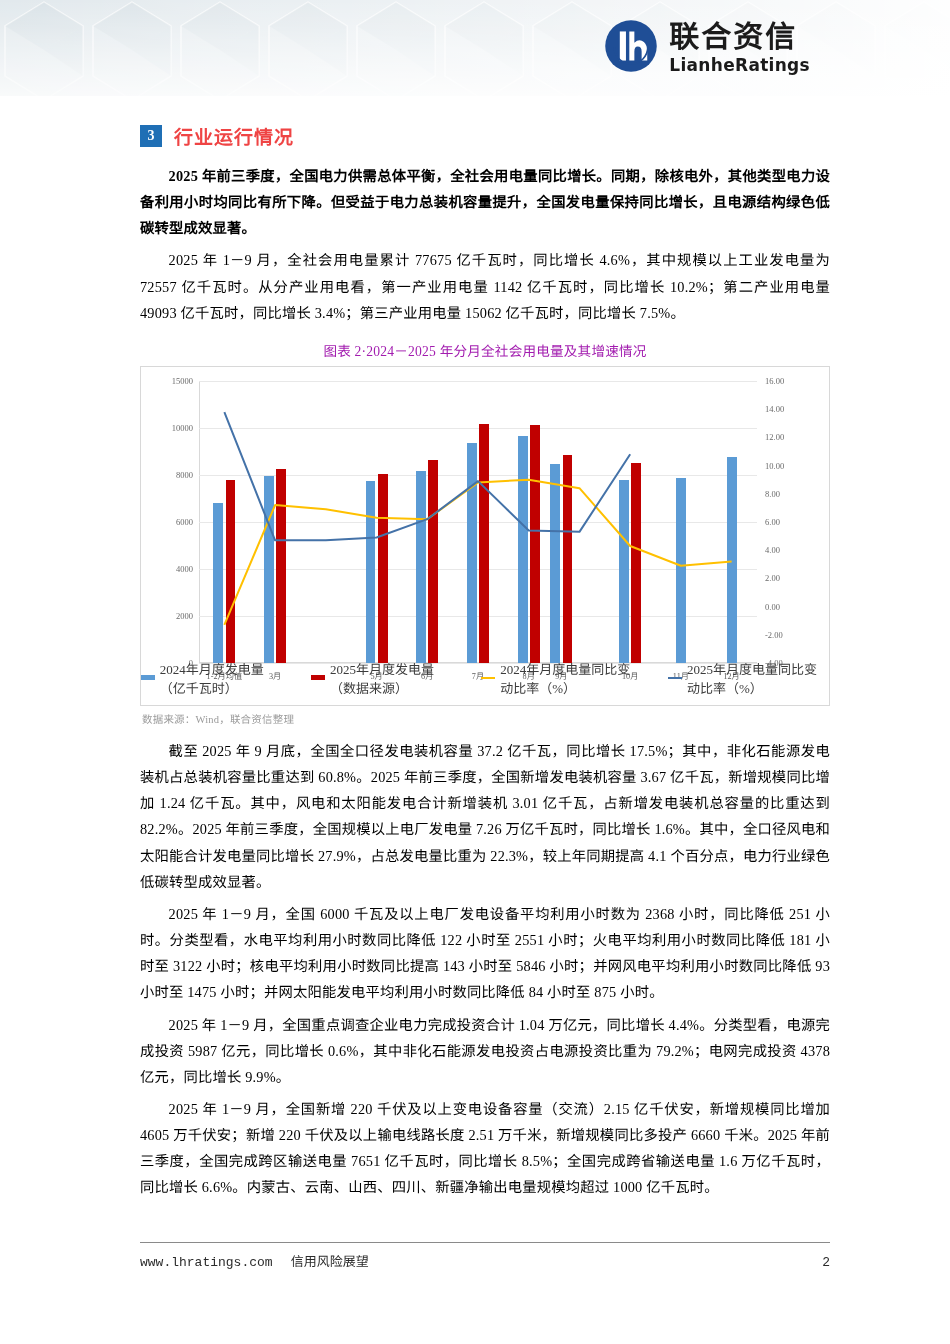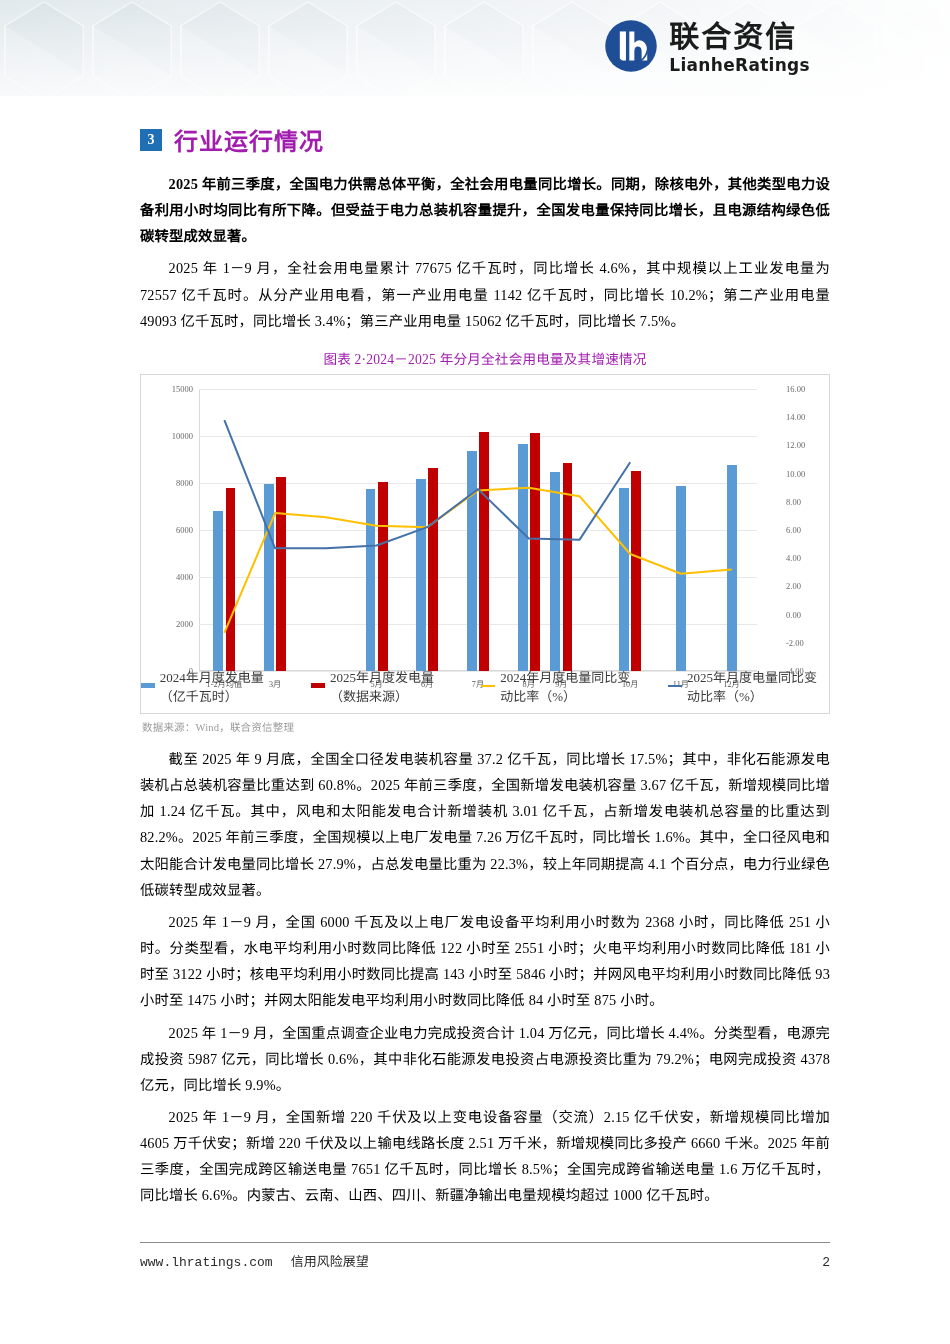--- a/index.html
+++ b/index.html
@@ -41,21 +41,21 @@
   
   .content { position:relative; padding: 22px 120px 0 140px; }
 
   .section-head { display:flex; align-items:center; gap:12px; margin: 4px 0 14px; }
   .section-num {
     width: 22px; height: 22px; background:#1f6fb5; color:#fff;
     font-family:"Liberation Serif",serif; font-size:14px; font-weight:700;
     display:flex; align-items:center; justify-content:center;
   }
   .section-title {
-    color:#a21caf; font-size:24px; font-weight:700;
+    color:#ef4444; font-size:19px; font-weight:700;
     font-family:"DejaVu Sans","Liberation Sans",sans-serif;
     letter-spacing:1px;
   }
 
   p.para {
     margin: 0 0 6px 0;
     font-size: 14.3px;
     line-height: 1.83;
     text-align: justify;
     text-indent: 2em;
@@ -74,21 +74,21 @@
   }
   .plot {
     position:absolute; left:58px; top:14px; right:72px; bottom:42px;
   }
   .gridline { position:absolute; left:0; right:0; height:1px; background:#e8e8e8; }
   .axis-left, .axis-right {
     position:absolute; font-family:"Liberation Serif",serif;
     font-size:8.5px; color:#6a6a6a; white-space:nowrap;
   }
   .axis-left { right: calc(100% + 6px); transform: translateY(-50%); }
-  .axis-right { left: calc(100% + 8px); transform: translateY(-50%); margin-left: 21px; }
+  .axis-right { left: calc(100% + 8px); transform: translateY(-50%); }
   .vaxis-line { position:absolute; left:0; top:0; bottom:0; width:1px; background:#d9d9d9; }
   .baseline { position:absolute; left:0; right:0; bottom:0; height:1px; background:#d9d9d9; }
 
   .bars { position:absolute; inset:0; }
   .grp { position:absolute; bottom:0; height:100%;padding-left:23px; }
   .bar { position:absolute; bottom:0; }
   .bar.b2024 { background:#5b9bd5; }
   .bar.b2025 { background:#c00000; }
   .xlabel {
     position:absolute; top:calc(100% + 6px); left:50%;

